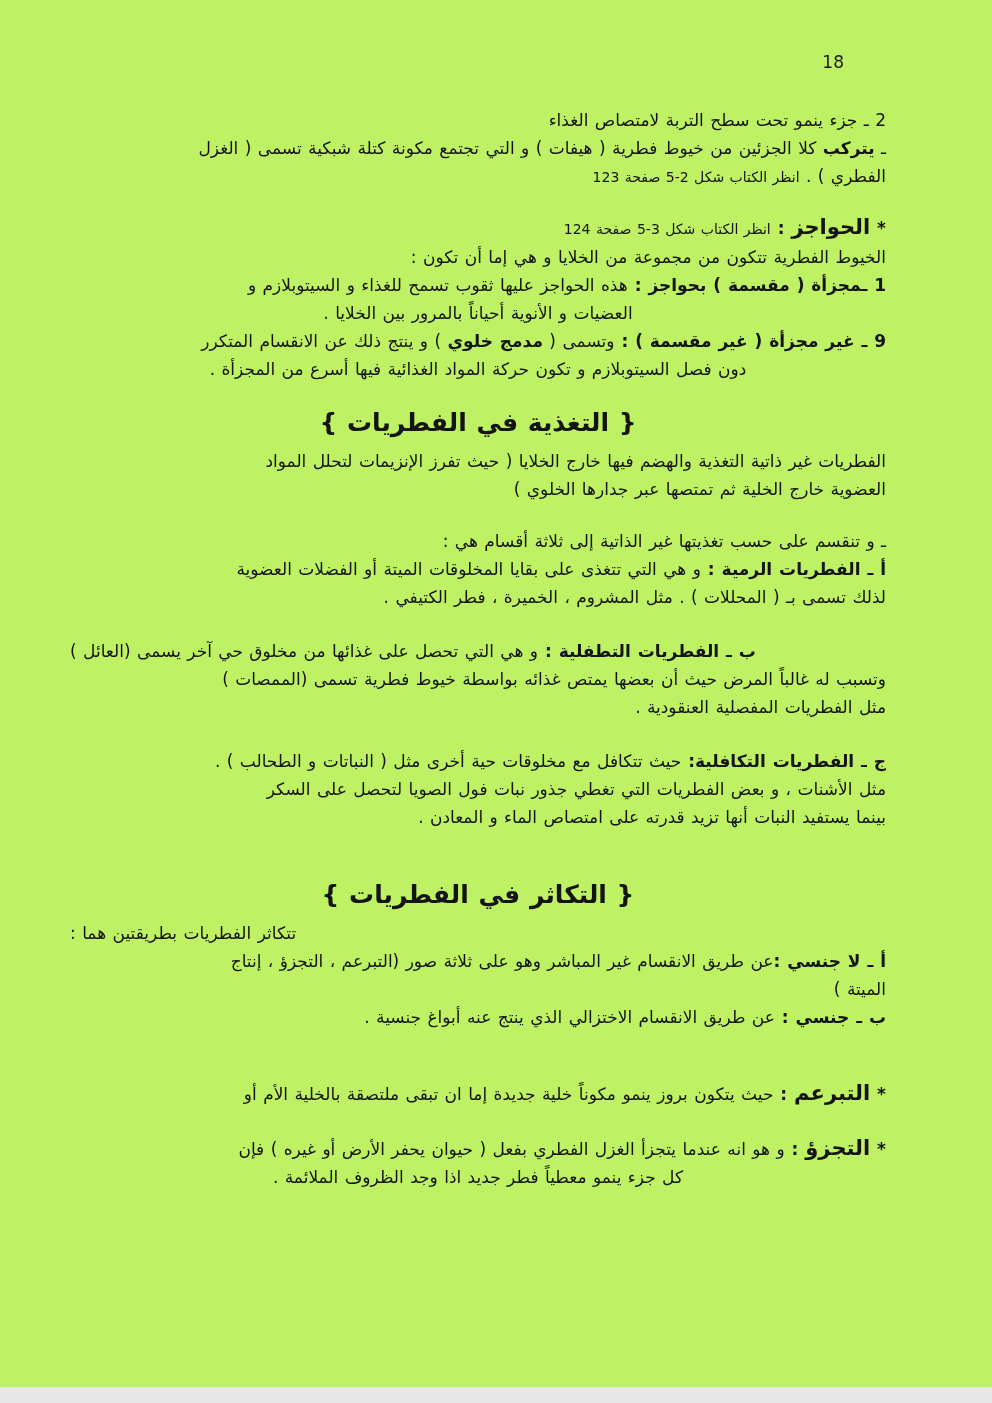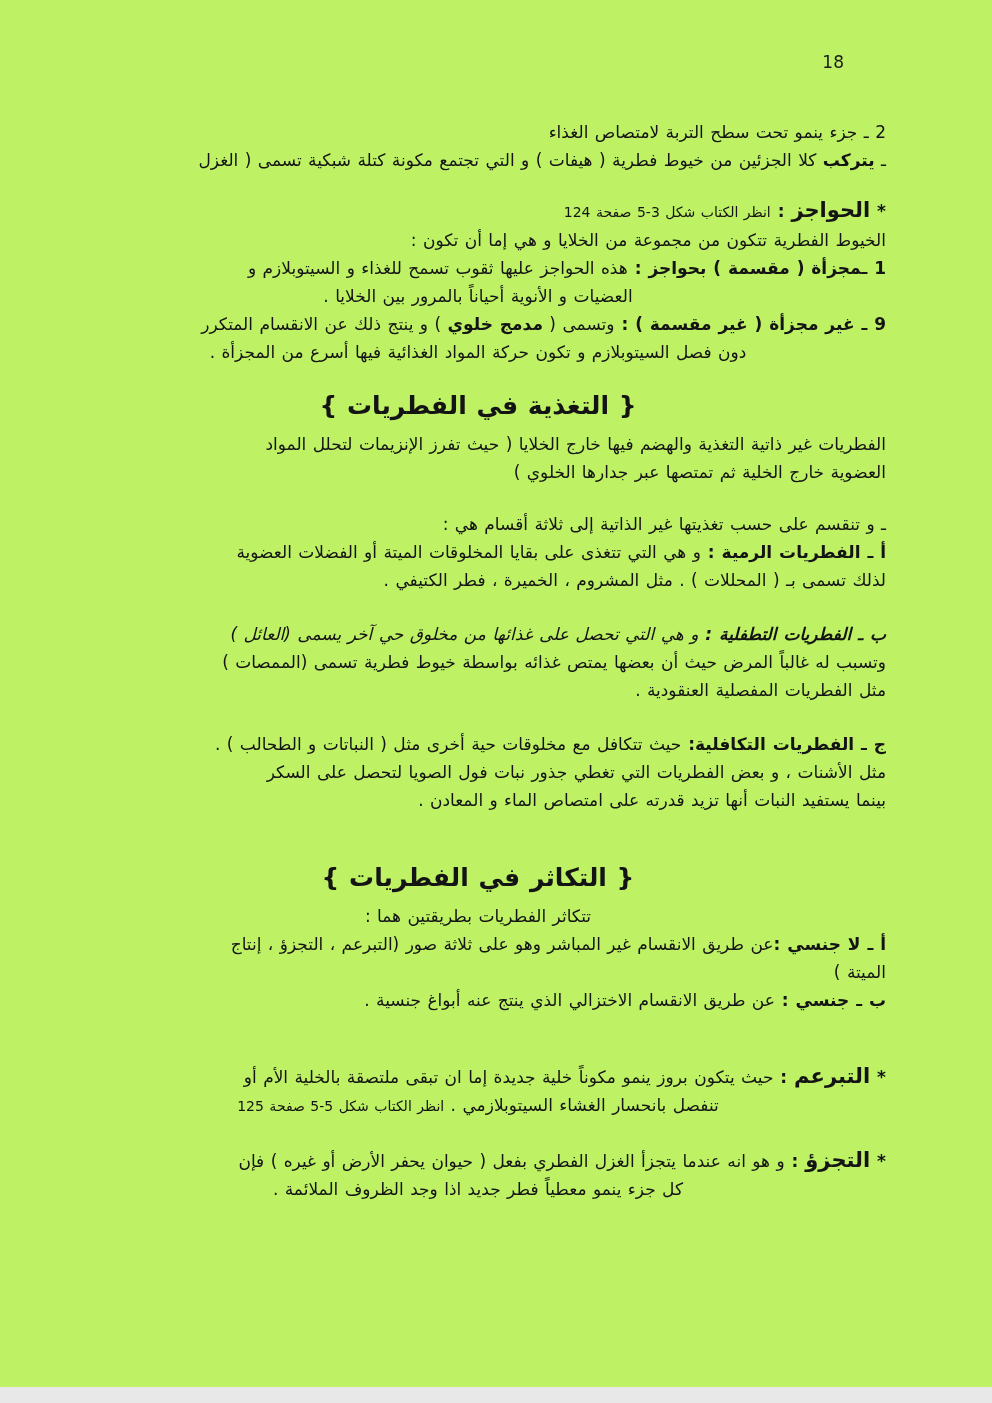--- a/index.html
+++ b/index.html
@@ -21,21 +21,21 @@
   .page-number {
     position: absolute;
     top: 52px;
     right: 148px;
     direction: ltr;
     font-size: 17px;
     color: #1a1a1a;
   }
   .content {
     position: absolute;
-    top: 118px;
+    top: 106px;
     right: 106px;
     left: 70px;
   }
   .line {
     font-size: 17px;
     line-height: 28px;
     text-align: right;
     word-spacing: 1px;
   }
   .line .bold {
@@ -47,41 +47,41 @@
   }
 </style>
 </head>
 <body>
 
 <div class="page">
   <div class="page-number">18</div>
   <div class="content">
       <div class="line" style="text-align: right;"><span>2 ـ جزء ينمو تحت سطح التربة  لامتصاص الغذاء</span></div>
       <div class="line" style="text-align: right;"><span>ـ </span><span class="bold">يتركب</span><span> كلا الجزئين من خيوط فطرية ( هيفات ) و التي تجتمع مكونة كتلة شبكية تسمى ( الغزل</span></div>
+      <div class="line" style="text-align: right;"><span>الفطري ) . </span><span style="font-size: 14px;">انظر الكتاب شكل 2-5 صفحة 123</span></div>
       <div class="line" style="text-align: right; margin-top: 22px;"><span class="bold">* </span><span class="bold" style="font-size: 21px;">الحواجز</span><span class="bold"> : </span><span style="font-size: 14px;">انظر الكتاب شكل 3-5  صفحة 124</span></div>
       <div class="line" style="text-align: right;"><span>الخيوط الفطرية تتكون من مجموعة من الخلايا و هي إما أن تكون :</span></div>
       <div class="line" style="text-align: right;"><span class="bold">1 ـ</span><span class="bold">مجزأة ( مقسمة ) بحواجز</span><span class="bold"> : </span><span>هذه الحواجز عليها ثقوب تسمح للغذاء و السيتوبلازم و</span></div>
       <div class="line" style="text-align: center;"><span>العضيات و الأنوية أحياناً بالمرور بين الخلايا .</span></div>
       <div class="line" style="text-align: right;"><span class="bold">9 ـ </span><span class="bold">غير مجزأة ( غير مقسمة )</span><span class="bold"> : </span><span>وتسمى ( </span><span class="bold">مدمج خلوي</span><span> ) و ينتج ذلك عن الانقسام المتكرر</span></div>
       <div class="line" style="text-align: center;"><span>دون فصل السيتوبلازم و تكون حركة المواد الغذائية فيها أسرع من المجزأة .</span></div>
       <div class="line heading" style="text-align: center; margin-top: 26px;"><span class="bold" style="font-size: 25px;">{ التغذية في الفطريات }</span></div>
       <div class="line" style="text-align: right;"><span>الفطريات غير ذاتية التغذية والهضم فيها خارج الخلايا ( حيث تفرز الإنزيمات لتحلل المواد</span></div>
       <div class="line" style="text-align: right;"><span>العضوية خارج الخلية ثم  تمتصها عبر جدارها الخلوي )</span></div>
       <div class="line" style="text-align: right; margin-top: 24px;"><span>ـ و تنقسم على حسب تغذيتها غير الذاتية إلى ثلاثة أقسام هي :</span></div>
       <div class="line" style="text-align: right;"><span class="bold">أ ـ </span><span class="bold">الفطريات الرمية</span><span class="bold"> : </span><span>و هي التي تتغذى على بقايا المخلوقات الميتة أو الفضلات العضوية</span></div>
       <div class="line" style="text-align: right;"><span>لذلك تسمى بـ ( المحللات ) . مثل المشروم ، الخميرة ، فطر الكتيفي .</span></div>
-      <div class="line" style="text-align: right; margin-top: 26px; font-style: italic;"><span class="bold">ب ـ </span><span class="bold">الفطريات التطفلية</span><span class="bold"> : </span><span>و هي التي تحصل على غذائها من مخلوق حي آخر يسمى (العائل )</span></div>
+      <div class="line" style="text-align: left; margin-top: 26px;"><span class="bold">ب ـ </span><span class="bold">الفطريات التطفلية</span><span class="bold"> : </span><span>و هي التي تحصل على غذائها من مخلوق حي آخر يسمى (العائل )</span></div>
       <div class="line" style="text-align: right;"><span>وتسبب له غالباً المرض حيث أن بعضها يمتص غذائه بواسطة خيوط فطرية تسمى (الممصات )</span></div>
       <div class="line" style="text-align: right;"><span>مثل الفطريات المفصلية العنقودية .</span></div>
       <div class="line" style="text-align: right; margin-top: 26px;"><span class="bold">ج ـ </span><span class="bold">الفطريات التكافلية</span><span class="bold">: </span><span>حيث تتكافل مع مخلوقات حية أخرى مثل ( النباتات و الطحالب ) .</span></div>
       <div class="line" style="text-align: right;"><span>مثل الأشنات ، و بعض الفطريات التي تغطي جذور نبات فول الصويا لتحصل على السكر</span></div>
       <div class="line" style=""><span>بينما يستفيد النبات أنها تزيد قدرته على امتصاص الماء و المعادن .</span></div>
       <div class="line heading" style="text-align: center; margin-top: 50px;"><span class="bold" style="font-size: 25px;">{ التكاثر في الفطريات }</span></div>
-      <div class="line" style="text-align: center;"><span>تتكاثر الفطريات بطريقتين هما :</span></div>
+      <div class="line" style="text-align: left;"><span>تتكاثر الفطريات بطريقتين هما :</span></div>
       <div class="line" style="text-align: right;"><span class="bold">أ ـ </span><span class="bold">لا جنسي</span><span class="bold"> :</span><span>عن طريق الانقسام غير المباشر وهو على ثلاثة صور (التبرعم ، التجزؤ ، إنتاج</span></div>
       <div class="line" style="text-align: right;"><span>الميتة )</span></div>
       <div class="line" style=""><span class="bold">ب ـ </span><span class="bold">جنسي</span><span class="bold"> : </span><span>عن طريق الانقسام الاختزالي الذي ينتج عنه أبواغ جنسية .</span></div>
       <div class="line" style="text-align: right; margin-top: 48px;"><span class="bold">* </span><span class="bold" style="font-size: 21px;">التبرعم</span><span class="bold"> : </span><span>حيث يتكون بروز ينمو مكوناً خلية جديدة إما ان تبقى ملتصقة بالخلية الأم أو</span></div>
-      <div class="line" style="text-align: center;"><span>تنفصل بانحسار الغشاء السيتوبلازمي . </span><span style="font-size: 14px;">انظر الكتاب شكل 5-5 صفحة 125</span></div>
       <div class="line" style="text-align: right; margin-top: 26px;"><span class="bold">* </span><span class="bold" style="font-size: 21px;">التجزؤ</span><span class="bold"> : </span><span>و هو انه عندما يتجزأ الغزل الفطري بفعل ( حيوان يحفر الأرض أو غيره ) فإن</span></div>
       <div class="line" style="text-align: center;"><span>كل جزء ينمو معطياً فطر جديد اذا وجد الظروف الملائمة .</span></div>
     </div>
 </div>
 
 </body></html>

